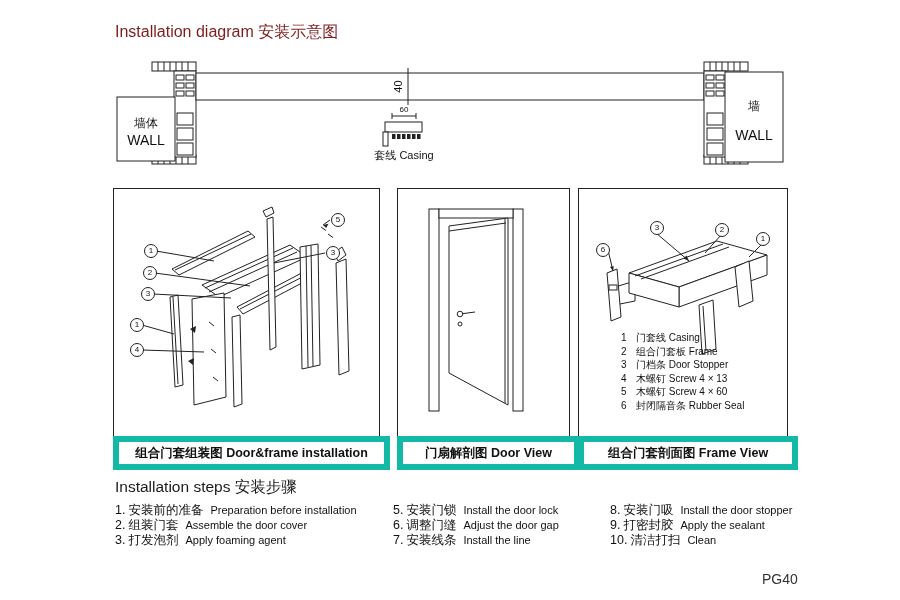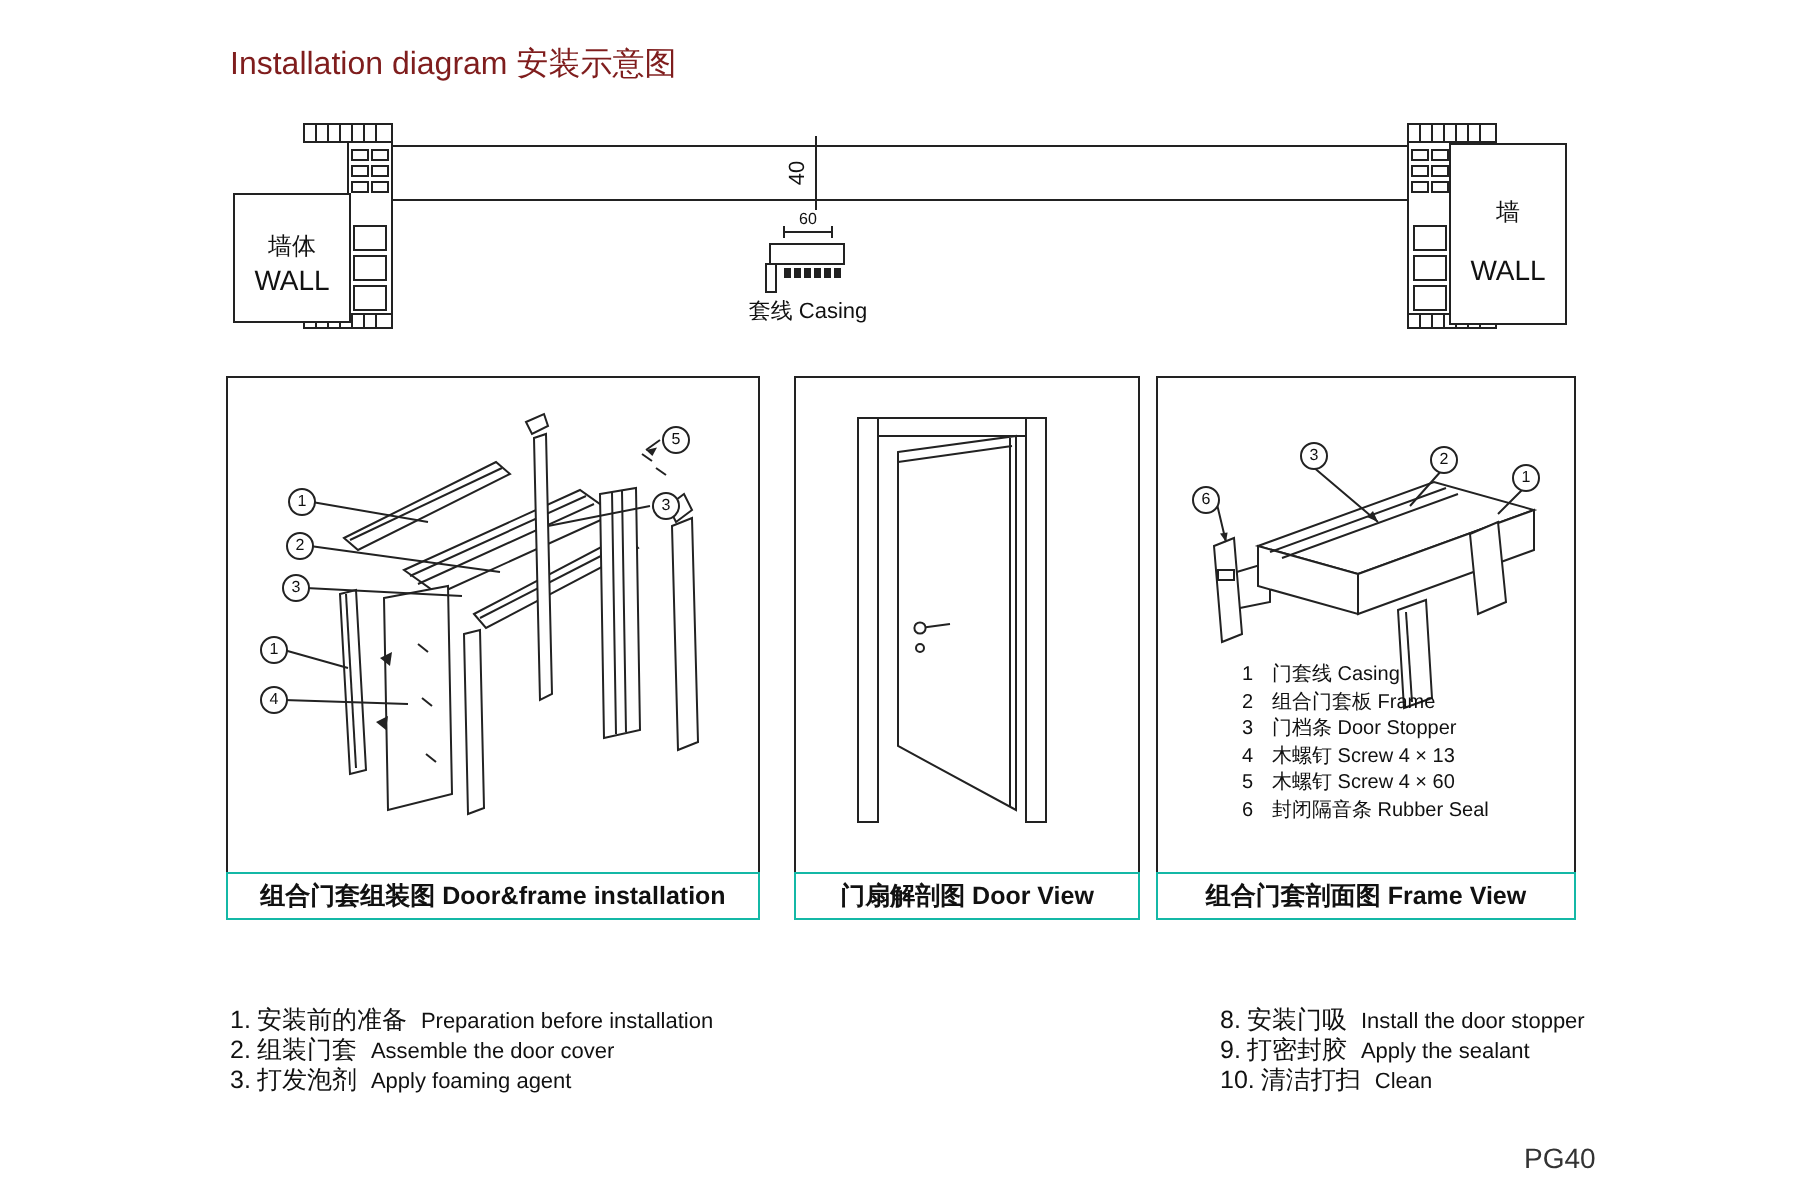--- a/index.html
+++ b/index.html
@@ -2,21 +2,21 @@
 <html><head>
 <meta charset="utf-8">
 <style>
   html,body{margin:0;padding:0;background:#fff;}
   .page{position:relative;width:900px;height:600px;background:#fff;overflow:hidden;
         font-family:"Liberation Sans",sans-serif;color:#111;}
   .abs{position:absolute;}
   .page-title{left:115px;top:22px;font-size:16px;color:#7f1d1d;}
   .steps-title{left:115px;top:477px;font-size:15.5px;color:#1a1a1a;}
   .panel{position:absolute;top:188px;height:248px;border:1px solid #222;background:#fff;}
-  .panel-caption{position:absolute;top:436px;height:22px;border:1px solid #14b8a6;background:#fff;
+  .panel-caption{position:absolute;top:436px;height:22px;border:6px solid #14b8a6;background:#fff;
         display:flex;align-items:center;justify-content:center;
         font-size:12.5px;font-weight:700;color:#111;}
   .callout{position:absolute;width:12px;height:12px;border:1px solid #222;border-radius:50%;
         font-size:8px;line-height:12px;text-align:center;background:#fff;color:#111;}
   svg{display:block;}
   svg text{font-family:"Liberation Sans",sans-serif;fill:#111;}
   svg .ln{stroke:#222;fill:none;stroke-width:1;}
   svg .fw{stroke:#222;fill:#fff;stroke-width:1;}
   svg .fb{fill:#222;stroke:none;}
   .legend{position:absolute;left:42px;top:142px;font-size:10px;line-height:13.5px;}
@@ -207,26 +207,32 @@
           <span>木螺钉 Screw 4 × 60</span>
         </div>
       <div class="legend-row">
           <span class="legend-num">6</span>
           <span>封闭隔音条 Rubber Seal</span>
         </div>
     </div>
   </div>
   <div class="panel-caption" style="left:578px;width:208px;">组合门套剖面图  Frame View</div>
 
+  <div class="abs steps-title">Installation steps 安装步骤</div>
 
   <div class="steps-col" style="left:115px;">
     <div class="step"><span class="s-num">1.</span><span class="s-cn">安装前的准备</span><span class="s-en">Preparation before installation</span></div>
     <div class="step"><span class="s-num">2.</span><span class="s-cn">组装门套</span><span class="s-en">Assemble the door cover</span></div>
     <div class="step"><span class="s-num">3.</span><span class="s-cn">打发泡剂</span><span class="s-en">Apply foaming agent</span></div>
   </div>
+  <div class="steps-col" style="left:393px;">
+    <div class="step"><span class="s-num">5.</span><span class="s-cn">安装门锁</span><span class="s-en">Install the door lock</span></div>
+    <div class="step"><span class="s-num">6.</span><span class="s-cn">调整门缝</span><span class="s-en">Adjust the door gap</span></div>
+    <div class="step"><span class="s-num">7.</span><span class="s-cn">安装线条</span><span class="s-en">Install the line</span></div>
+  </div>
   <div class="steps-col" style="left:610px;">
     <div class="step"><span class="s-num">8.</span><span class="s-cn">安装门吸</span><span class="s-en">Install the door stopper</span></div>
     <div class="step"><span class="s-num">9.</span><span class="s-cn">打密封胶</span><span class="s-en">Apply the sealant</span></div>
     <div class="step"><span class="s-num">10.</span><span class="s-cn">清洁打扫</span><span class="s-en">Clean</span></div>
   </div>
 
   <div class="abs page-num">PG40</div>
 </div>
 
 </body></html>

